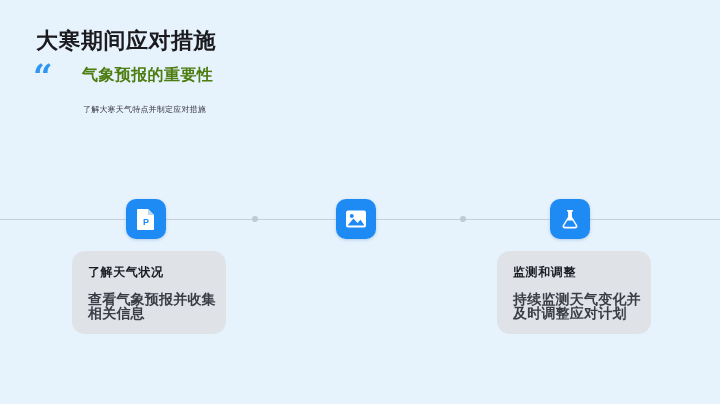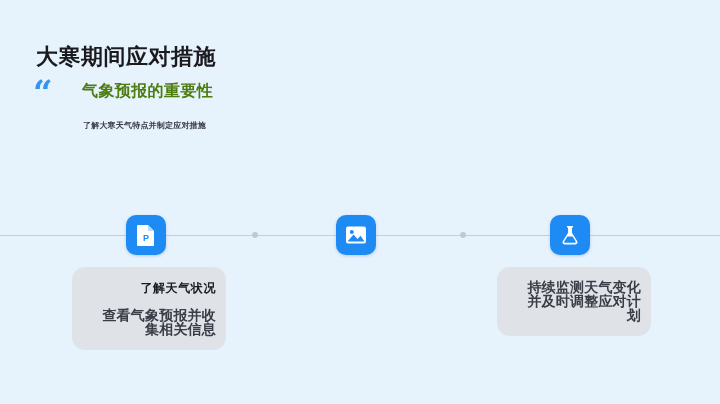--- a/index.html
+++ b/index.html
@@ -12,21 +12,20 @@
     overflow: hidden;
     background: #e6f2fc;
     font-family: "Liberation Sans", "DejaVu Sans", sans-serif;
     -webkit-font-smoothing: antialiased;
   }
   #slide {
     position: relative;
     width: 720px;
     height: 352px;
     background: #e6f2fc;
-    margin-top: 16px;
   }
 
   
   #header {
     position: absolute;
     left: 0;
     top: 0;
     width: 720px;
   }
   #page-title {
@@ -58,21 +57,21 @@
     font-weight: bold;
     color: #4d7c0f;
     letter-spacing: 0.4px;
     white-space: nowrap;
   }
   #caption {
     position: absolute;
     left: 83px;
     top: 104px;
     font-size: 8px;
-    font-weight: bold;
+    font-weight: normal;
     color: #3a3a44;
     letter-spacing: 0.2px;
     white-space: nowrap;
   }
 
   
   #timeline {
     position: absolute;
     left: 0;
     top: 186px;
@@ -113,23 +112,23 @@
   #node-icon-1 { left: 126px; }
   #node-icon-2 { left: 336px; }
   #node-icon-3 { left: 550px; }
   .node-icon svg { display: block; }
 
   
   .card {
     position: absolute;
     width: 154px;
     border-radius: 13px;
-    padding: 13px 10px 14px 28px;
+    padding: 13px 10px 14px 16px;
     box-sizing: border-box;
-    text-align: right;
+    text-align: left;
   }
   #card-1 { left: 72px;  top: 251px; background: #dfe3e8; }
   #card-2 { left: 282px; top: 251px; background: #d6e8fb; }
   #card-3 { left: 497px; top: 251px; background: #dfe3e8; }
 
   .card-title {
     font-size: 12px;
     font-weight: bold;
     color: #1a1a20;
     letter-spacing: 0.6px;
@@ -194,16 +193,17 @@
     </div>
   </div>
 
   <div id="card-1" class="card">
     <div class="card-title">了解天气状况</div>
     <div class="card-body">查看气象预报并收集相关信息</div>
   </div>
 
 
   <div id="card-3" class="card">
+    <div class="card-title">监测和调整</div>
     <div class="card-body">持续监测天气变化并及时调整应对计划</div>
   </div>
 
 </div>
 
 </body></html>

